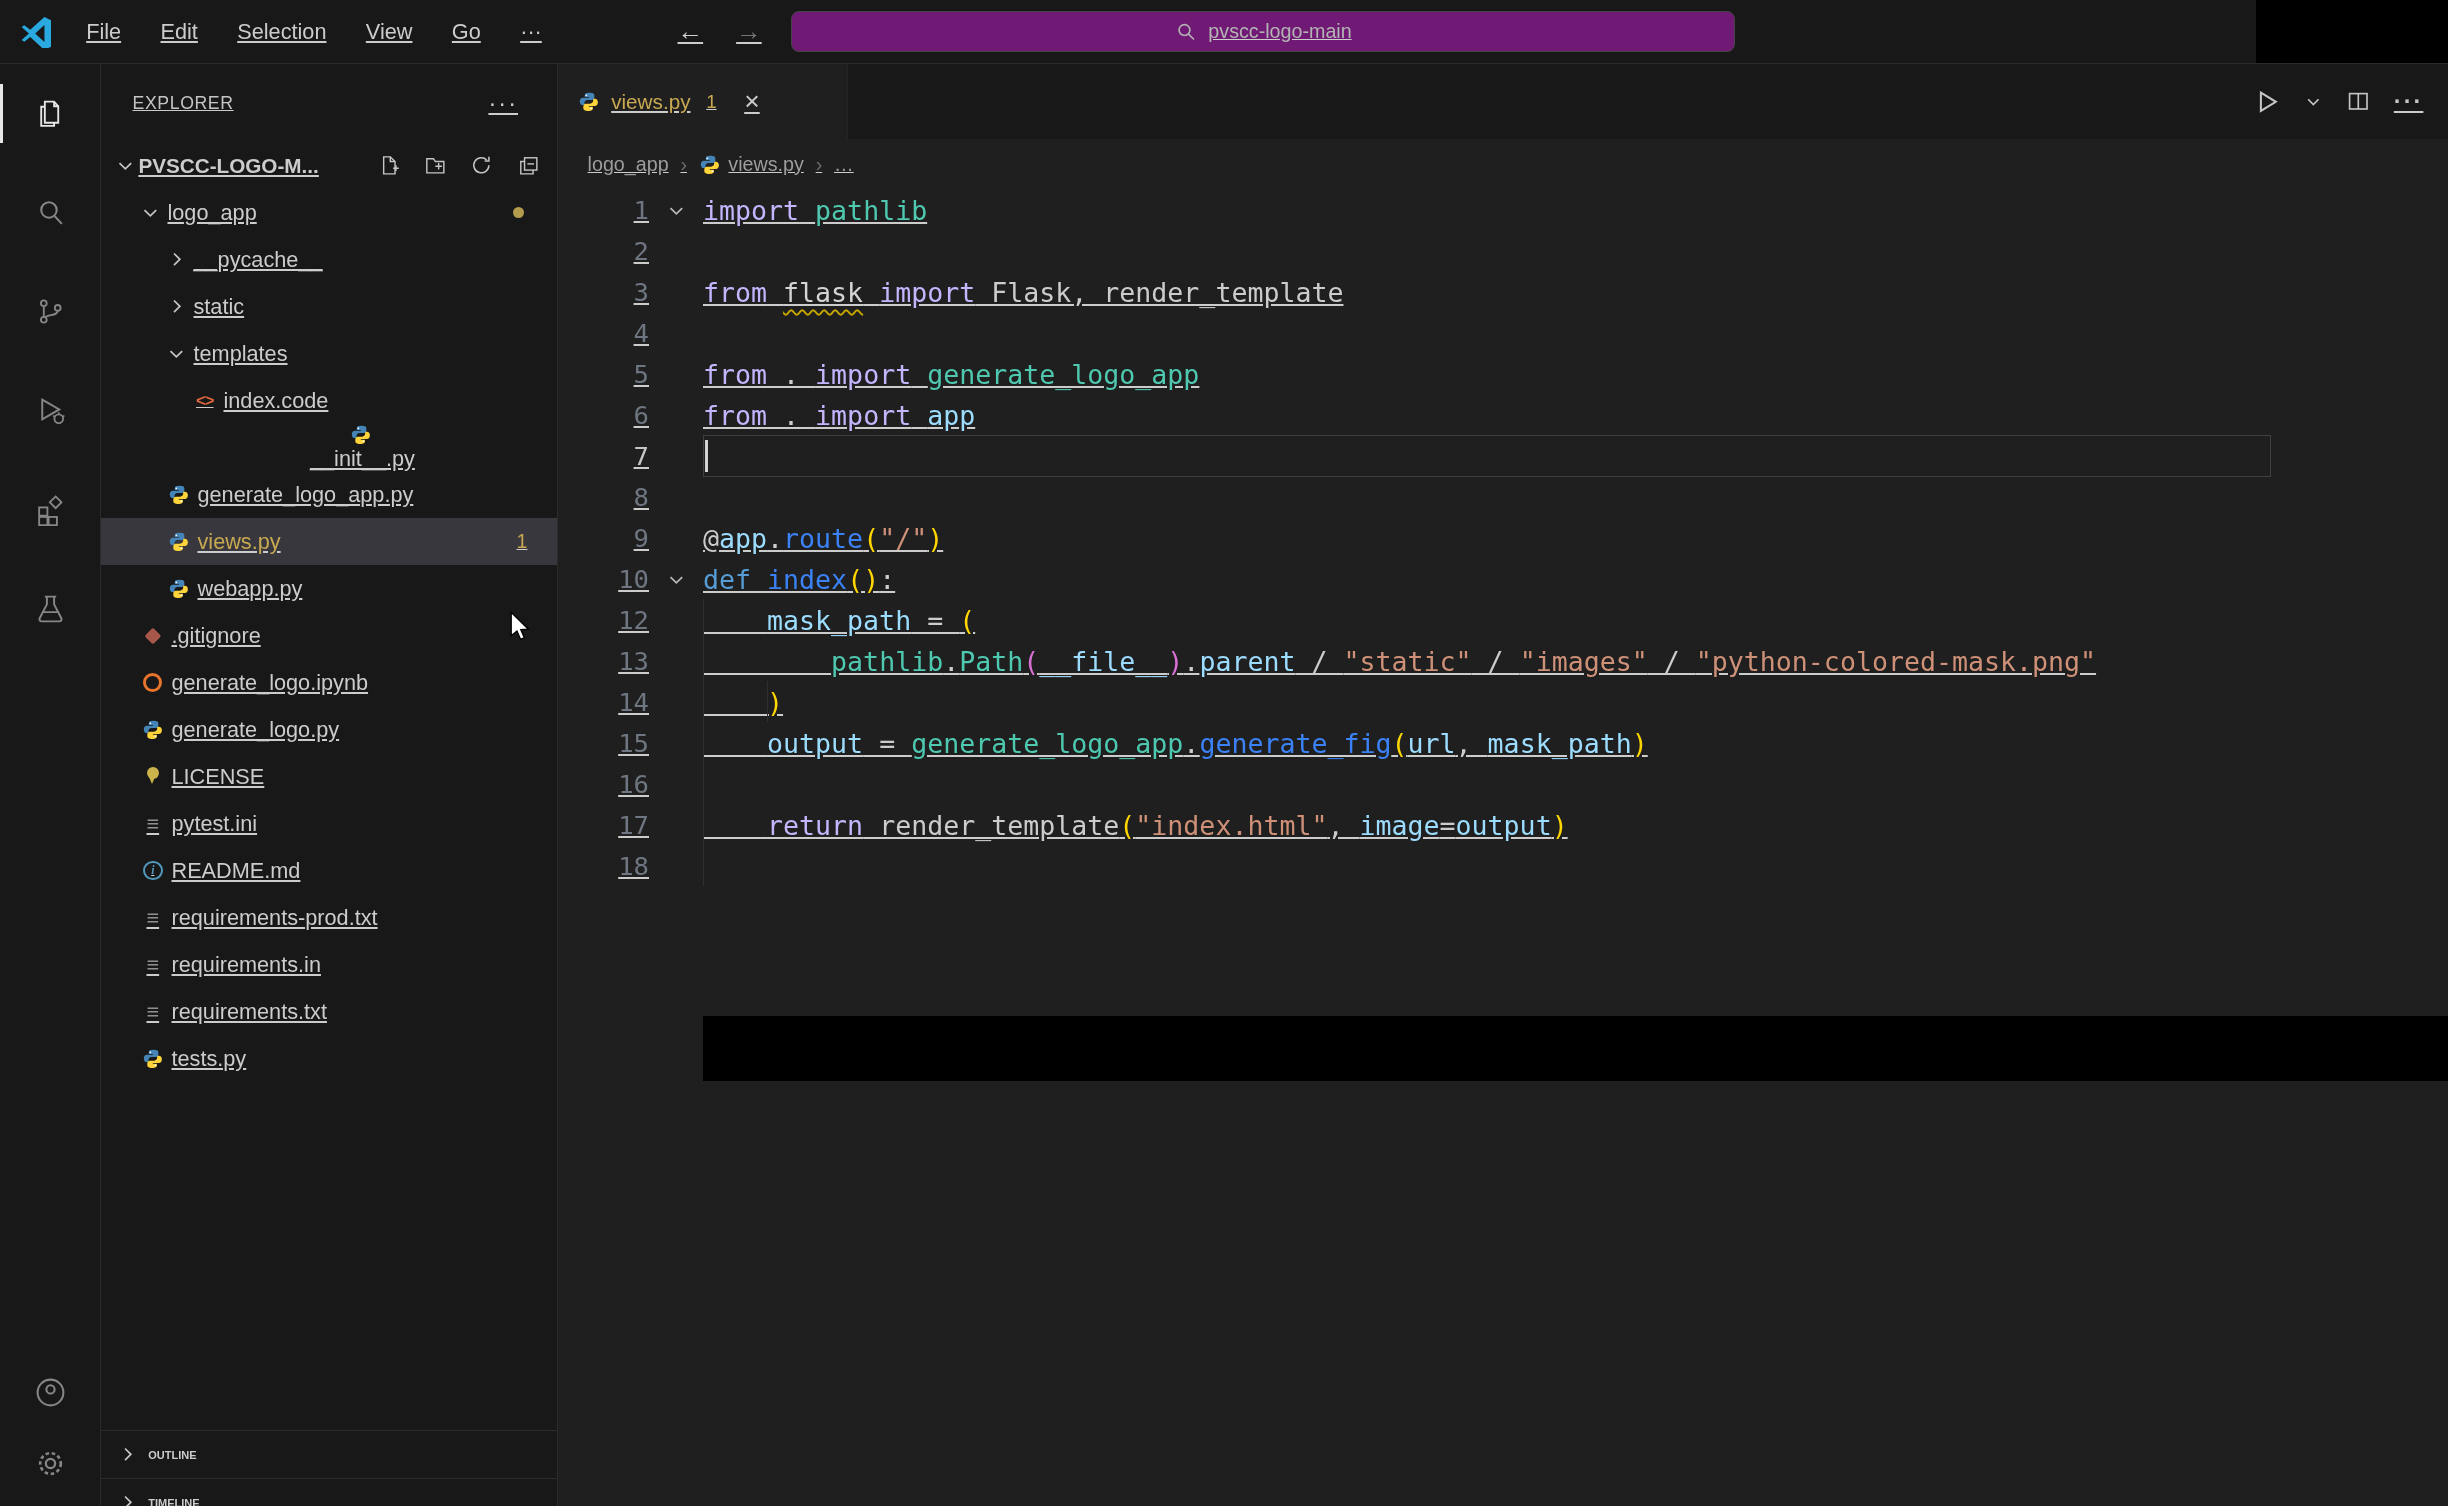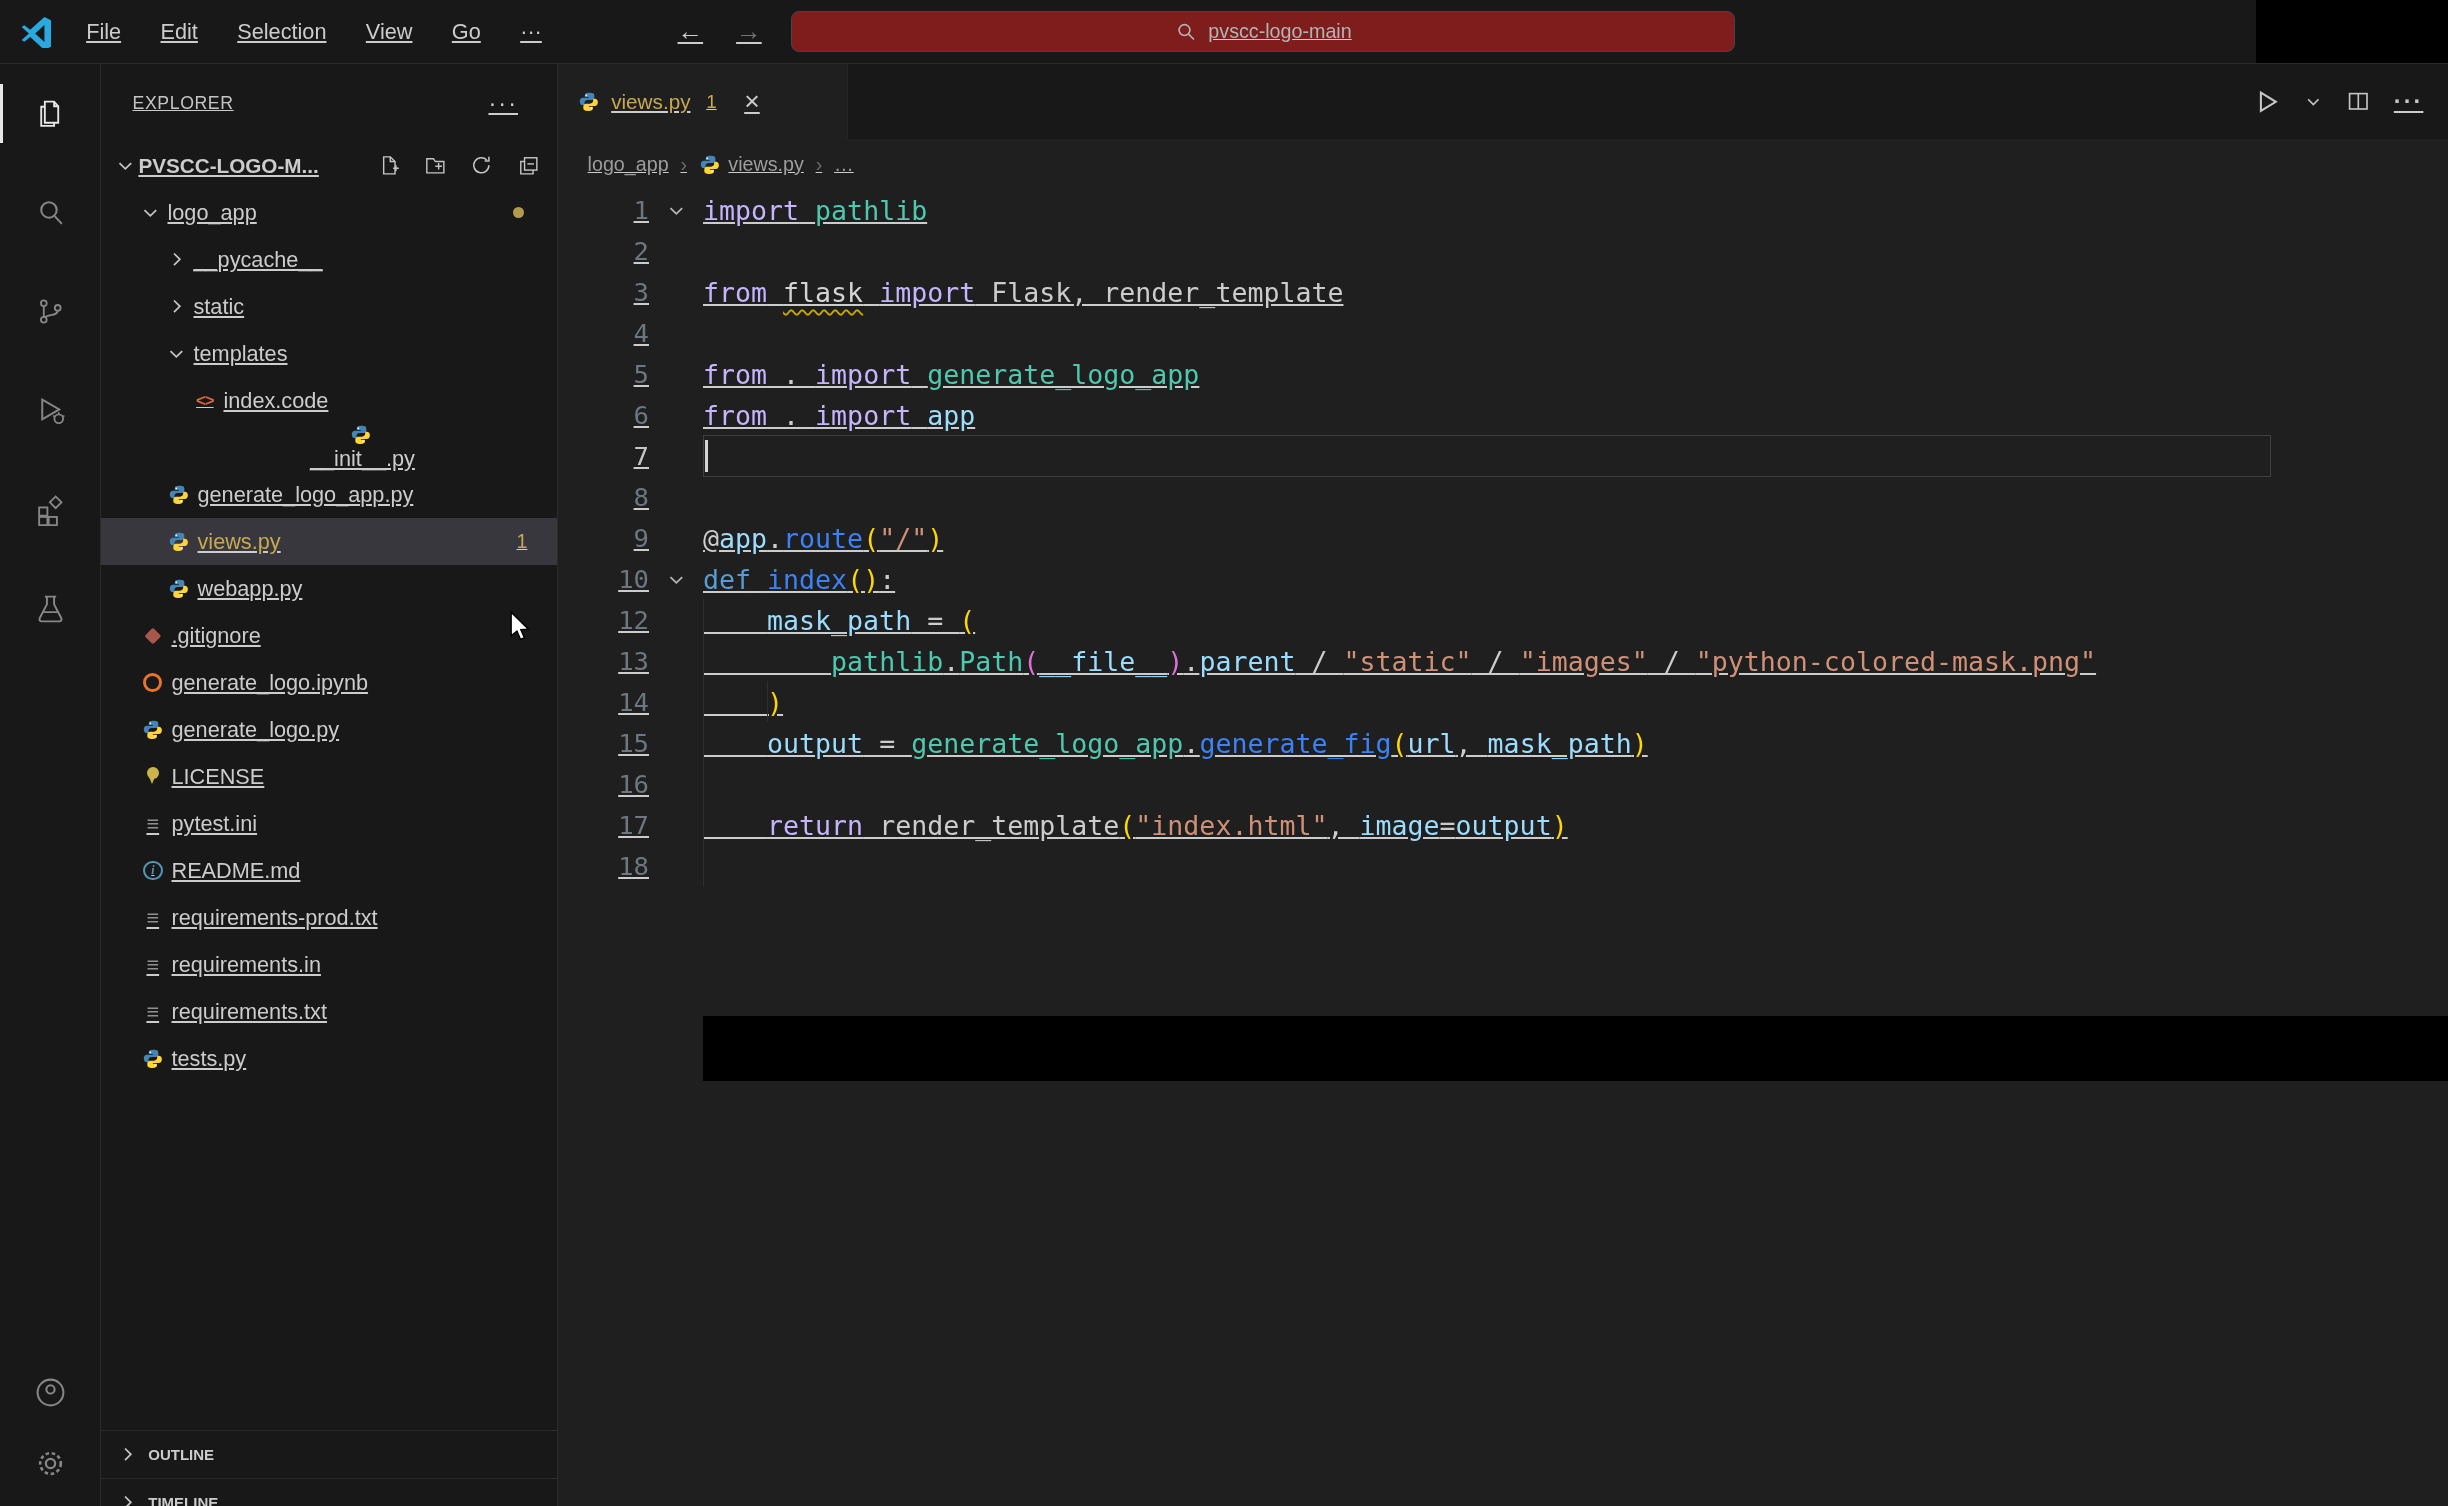--- a/index.html
+++ b/index.html
@@ -5,21 +5,21 @@
   html,body{margin:0;padding:0;background:#000;}
   #root{position:relative;width:2449px;height:1506px;background:#1f1f1f;overflow:hidden;
         font-family:"Liberation Sans",sans-serif;color:#cccccc;text-decoration:underline;-webkit-font-smoothing:antialiased;}
   
   .titlebar{height:63px;background:#181818;border-bottom:1px solid #2b2b2b;display:flex;align-items:center;position:relative;}
   .logo{margin:0 13.8px 0 19.7px;display:flex;align-items:center;}
   .menubar{display:flex;align-items:center;font-size:21.7px;color:#cccccc;}
   .menu-item{padding:5.9px 19.7px;border-radius:5.9px;white-space:nowrap;}
   .nav-arrows{margin-left:116px;display:flex;align-items:center;gap:33px;font-size:25.6px;color:#cfcfcf;}
   .nav-fwd{color:#767676;}
-  .command-center{margin-left:29.6px;width:942px;height:39px;background:#7f1d1d;border:1px solid #454545;border-radius:7.9px;
+  .command-center{margin-left:29.6px;width:942px;height:39px;background:#701a75;border:1px solid #454545;border-radius:7.9px;
      display:flex;align-items:center;justify-content:center;gap:11.8px;color:#b4b4b4;font-size:19.7px;}
   .tb-black{position:absolute;right:0;top:0;width:193px;height:63px;background:#000;}
   
   .main{display:flex;height:1443px;}
   .activitybar{width:100px;background:#181818;border-right:1px solid #2b2b2b;display:flex;flex-direction:column;flex:none;}
   .ab-item{height:99px;display:flex;align-items:center;justify-content:center;color:#868686;position:relative;}
   .ab-item.active{color:#e7e7e7;}
   .ab-item.active::before{content:"";position:absolute;left:0;top:19.7px;bottom:19.7px;width:3px;background:#e7e7e7;}
   .ab-bottom{margin-top:auto;padding-bottom:7.9px;}
   .ab-bottom .ab-item{height:71px;}
@@ -32,21 +32,21 @@
   .root-actions span{display:flex;}
   .tree-row{height:47px;display:flex;align-items:center;font-size:21.7px;color:#cccccc;white-space:nowrap;}
   .tree-row.selected{background:#37373d;}
   .chev-box{width:25.6px;flex:none;display:flex;align-items:center;justify-content:center;color:#c5c5c5;}
   .icon-box{width:29.6px;flex:none;display:flex;align-items:center;justify-content:center;}
   .tree-label{margin-left:3.9px;}
   .tree-label.warn{color:#c8a951;}
   .tree-badge{margin-left:auto;margin-right:29.6px;color:#c8a951;font-size:19.7px;}
   .tree-dot{margin-left:auto;margin-right:33px;width:10.8px;height:10.8px;border-radius:50%;background:#b39b4e;}
   .sb-section{position:absolute;left:0;right:0;height:47px;border-top:1px solid #2b2b2b;background:#181818;
-     display:flex;align-items:center;gap:7.9px;padding-left:13.8px;font-size:15px;font-weight:700;color:#cccccc;}
+     display:flex;align-items:center;gap:7.9px;padding-left:13.8px;font-size:11px;font-weight:700;color:#cccccc;}
   #outline-sec{top:1366px;} #timeline-sec{top:1414px;}
   
   .ico-html{color:#e0663d;font-weight:700;font-size:16.7px;letter-spacing:-1px;}
   .ico-git{width:11.8px;height:11.8px;background:#a8584b;transform:rotate(45deg);border-radius:2px;}
   .ico-nb{width:12.8px;height:12.8px;border:3.4px solid #e8742c;border-radius:50%;}
   .ico-lic{position:relative;width:11.8px;height:11.8px;border-radius:50%;background:#cbb24a;margin-bottom:6.9px;}
   .ico-lic::after{content:"";position:absolute;top:9.9px;left:2.5px;border-left:3.4px solid transparent;border-right:3.4px solid transparent;border-top:7.9px solid #cbb24a;}
   .ico-lines{color:#8f8f8f;font-size:21.7px;font-weight:700;line-height:1;}
   .ico-info{width:15.8px;height:15.8px;border-radius:50%;border:2px solid #5197ba;color:#5197ba;font-size:11.8px;font-weight:700;
      display:flex;align-items:center;justify-content:center;font-family:"Liberation Serif",serif;font-style:italic;}

